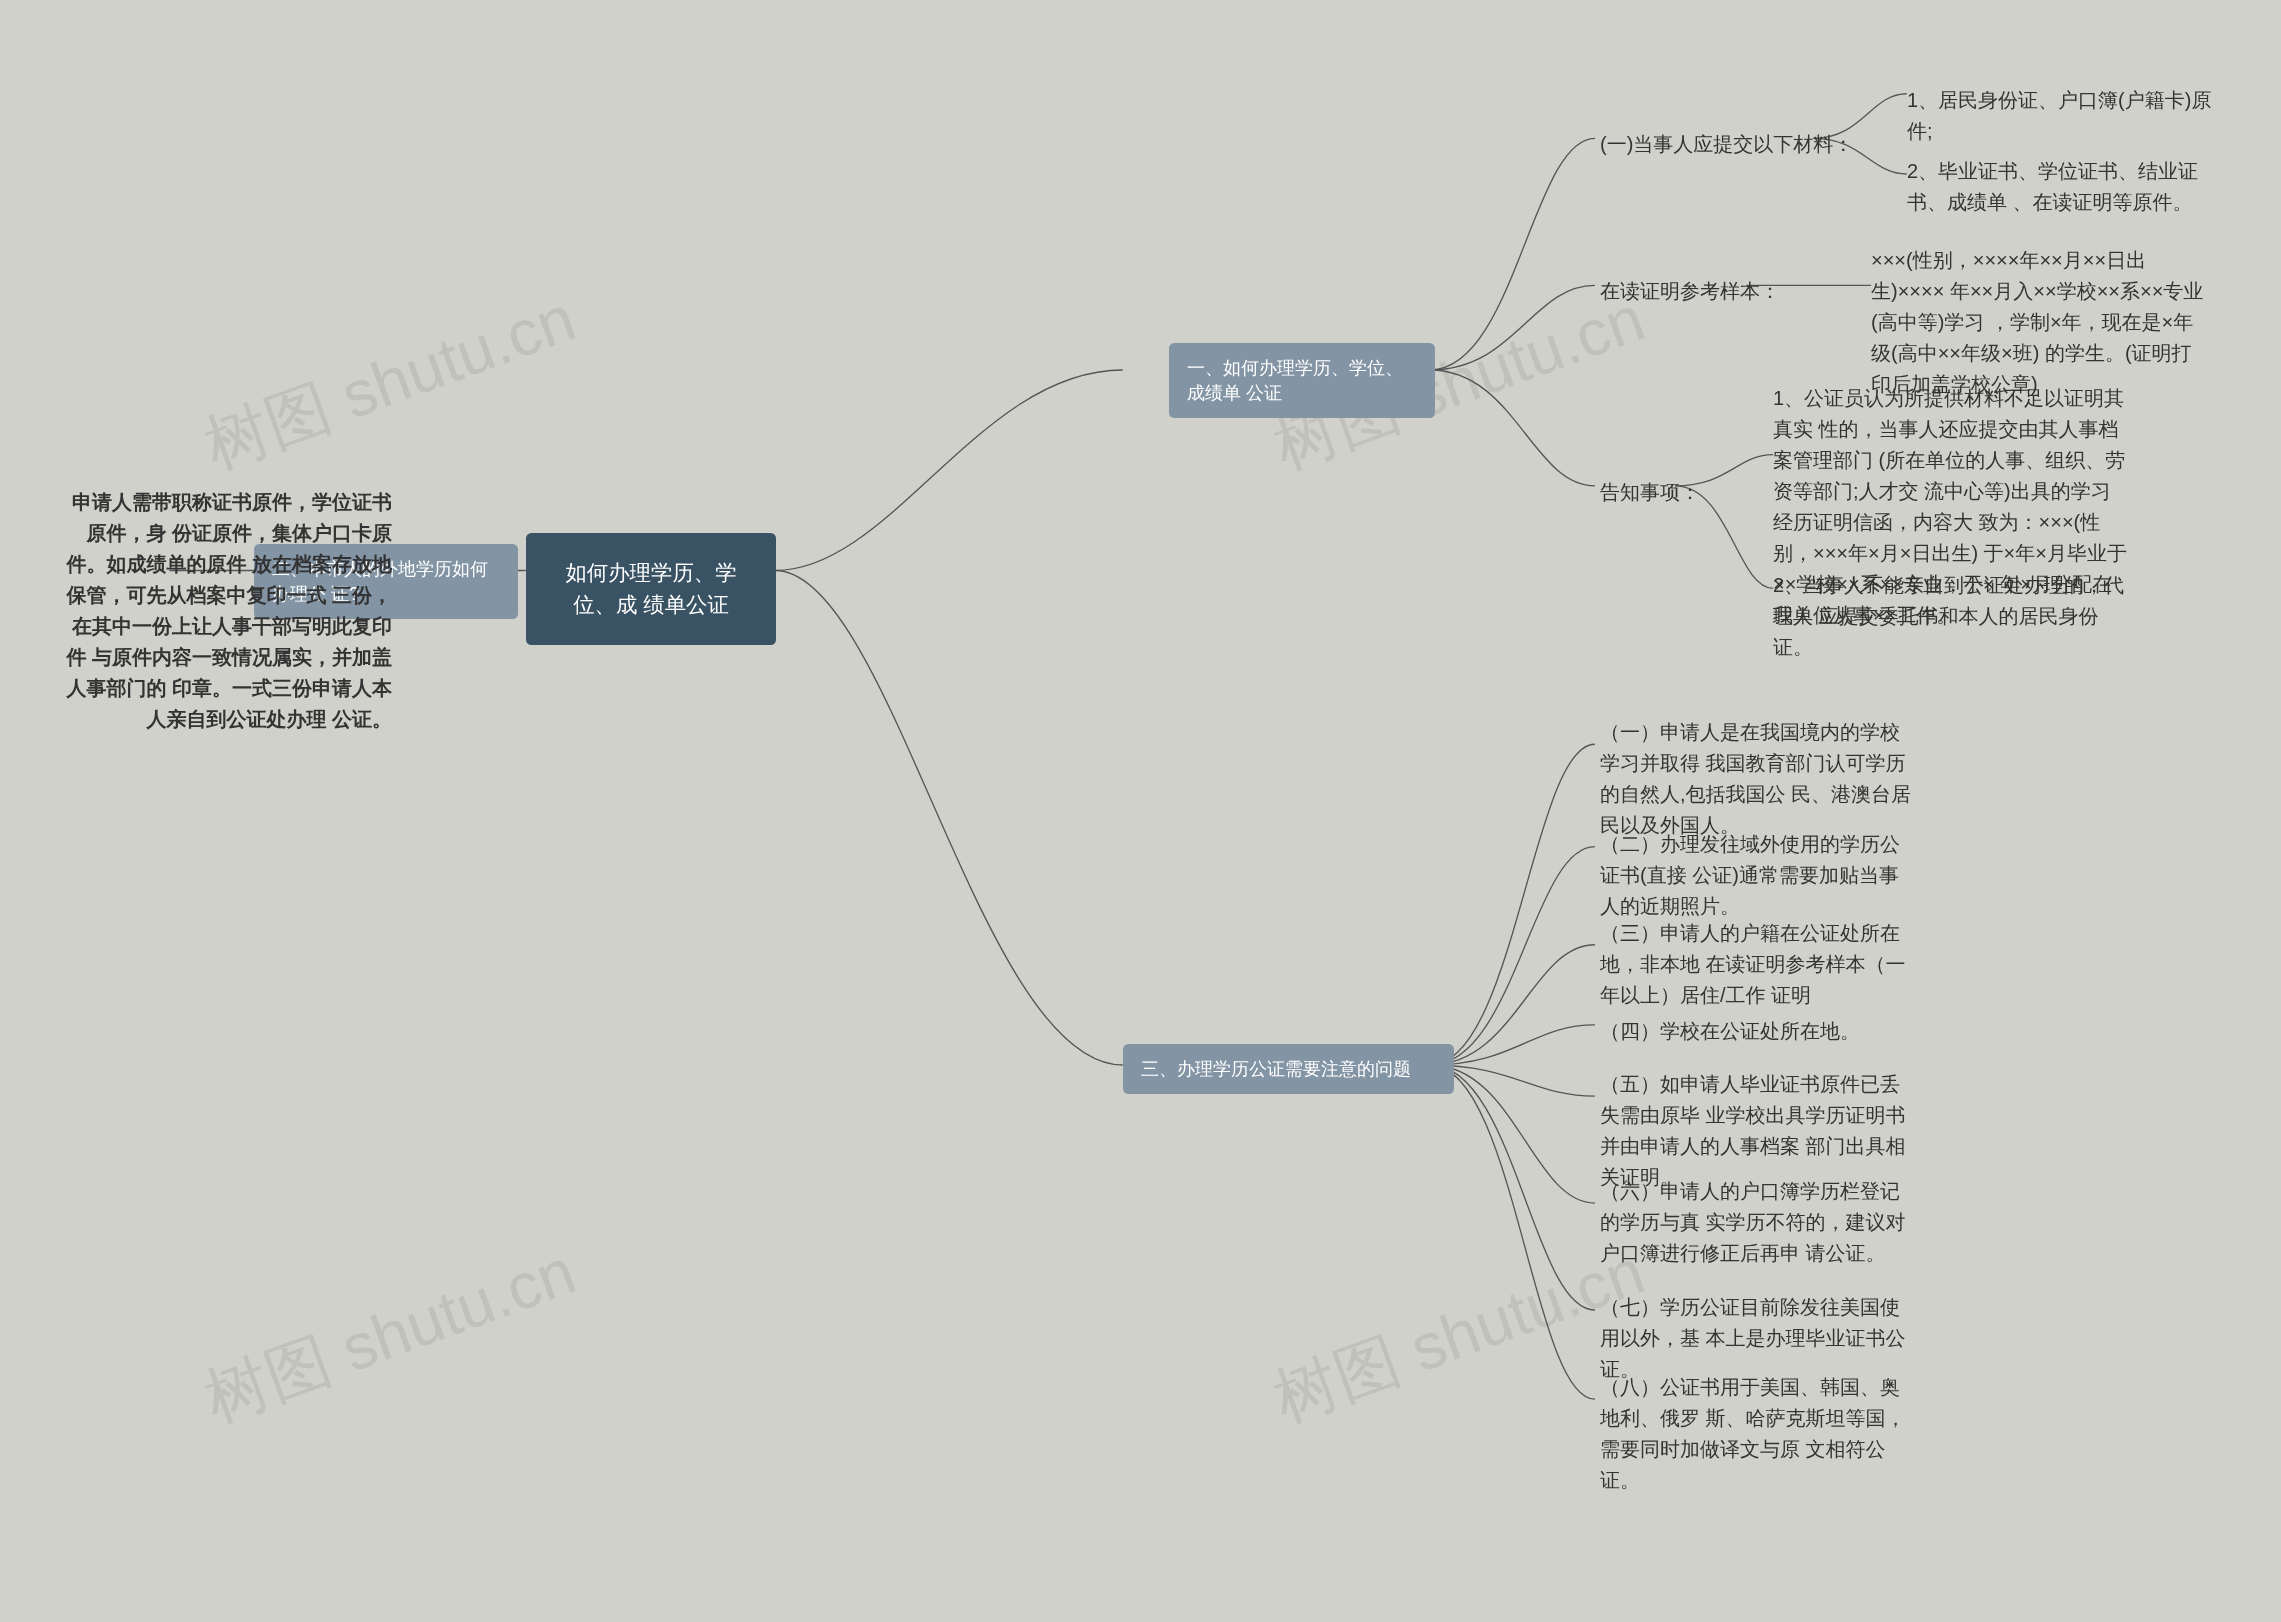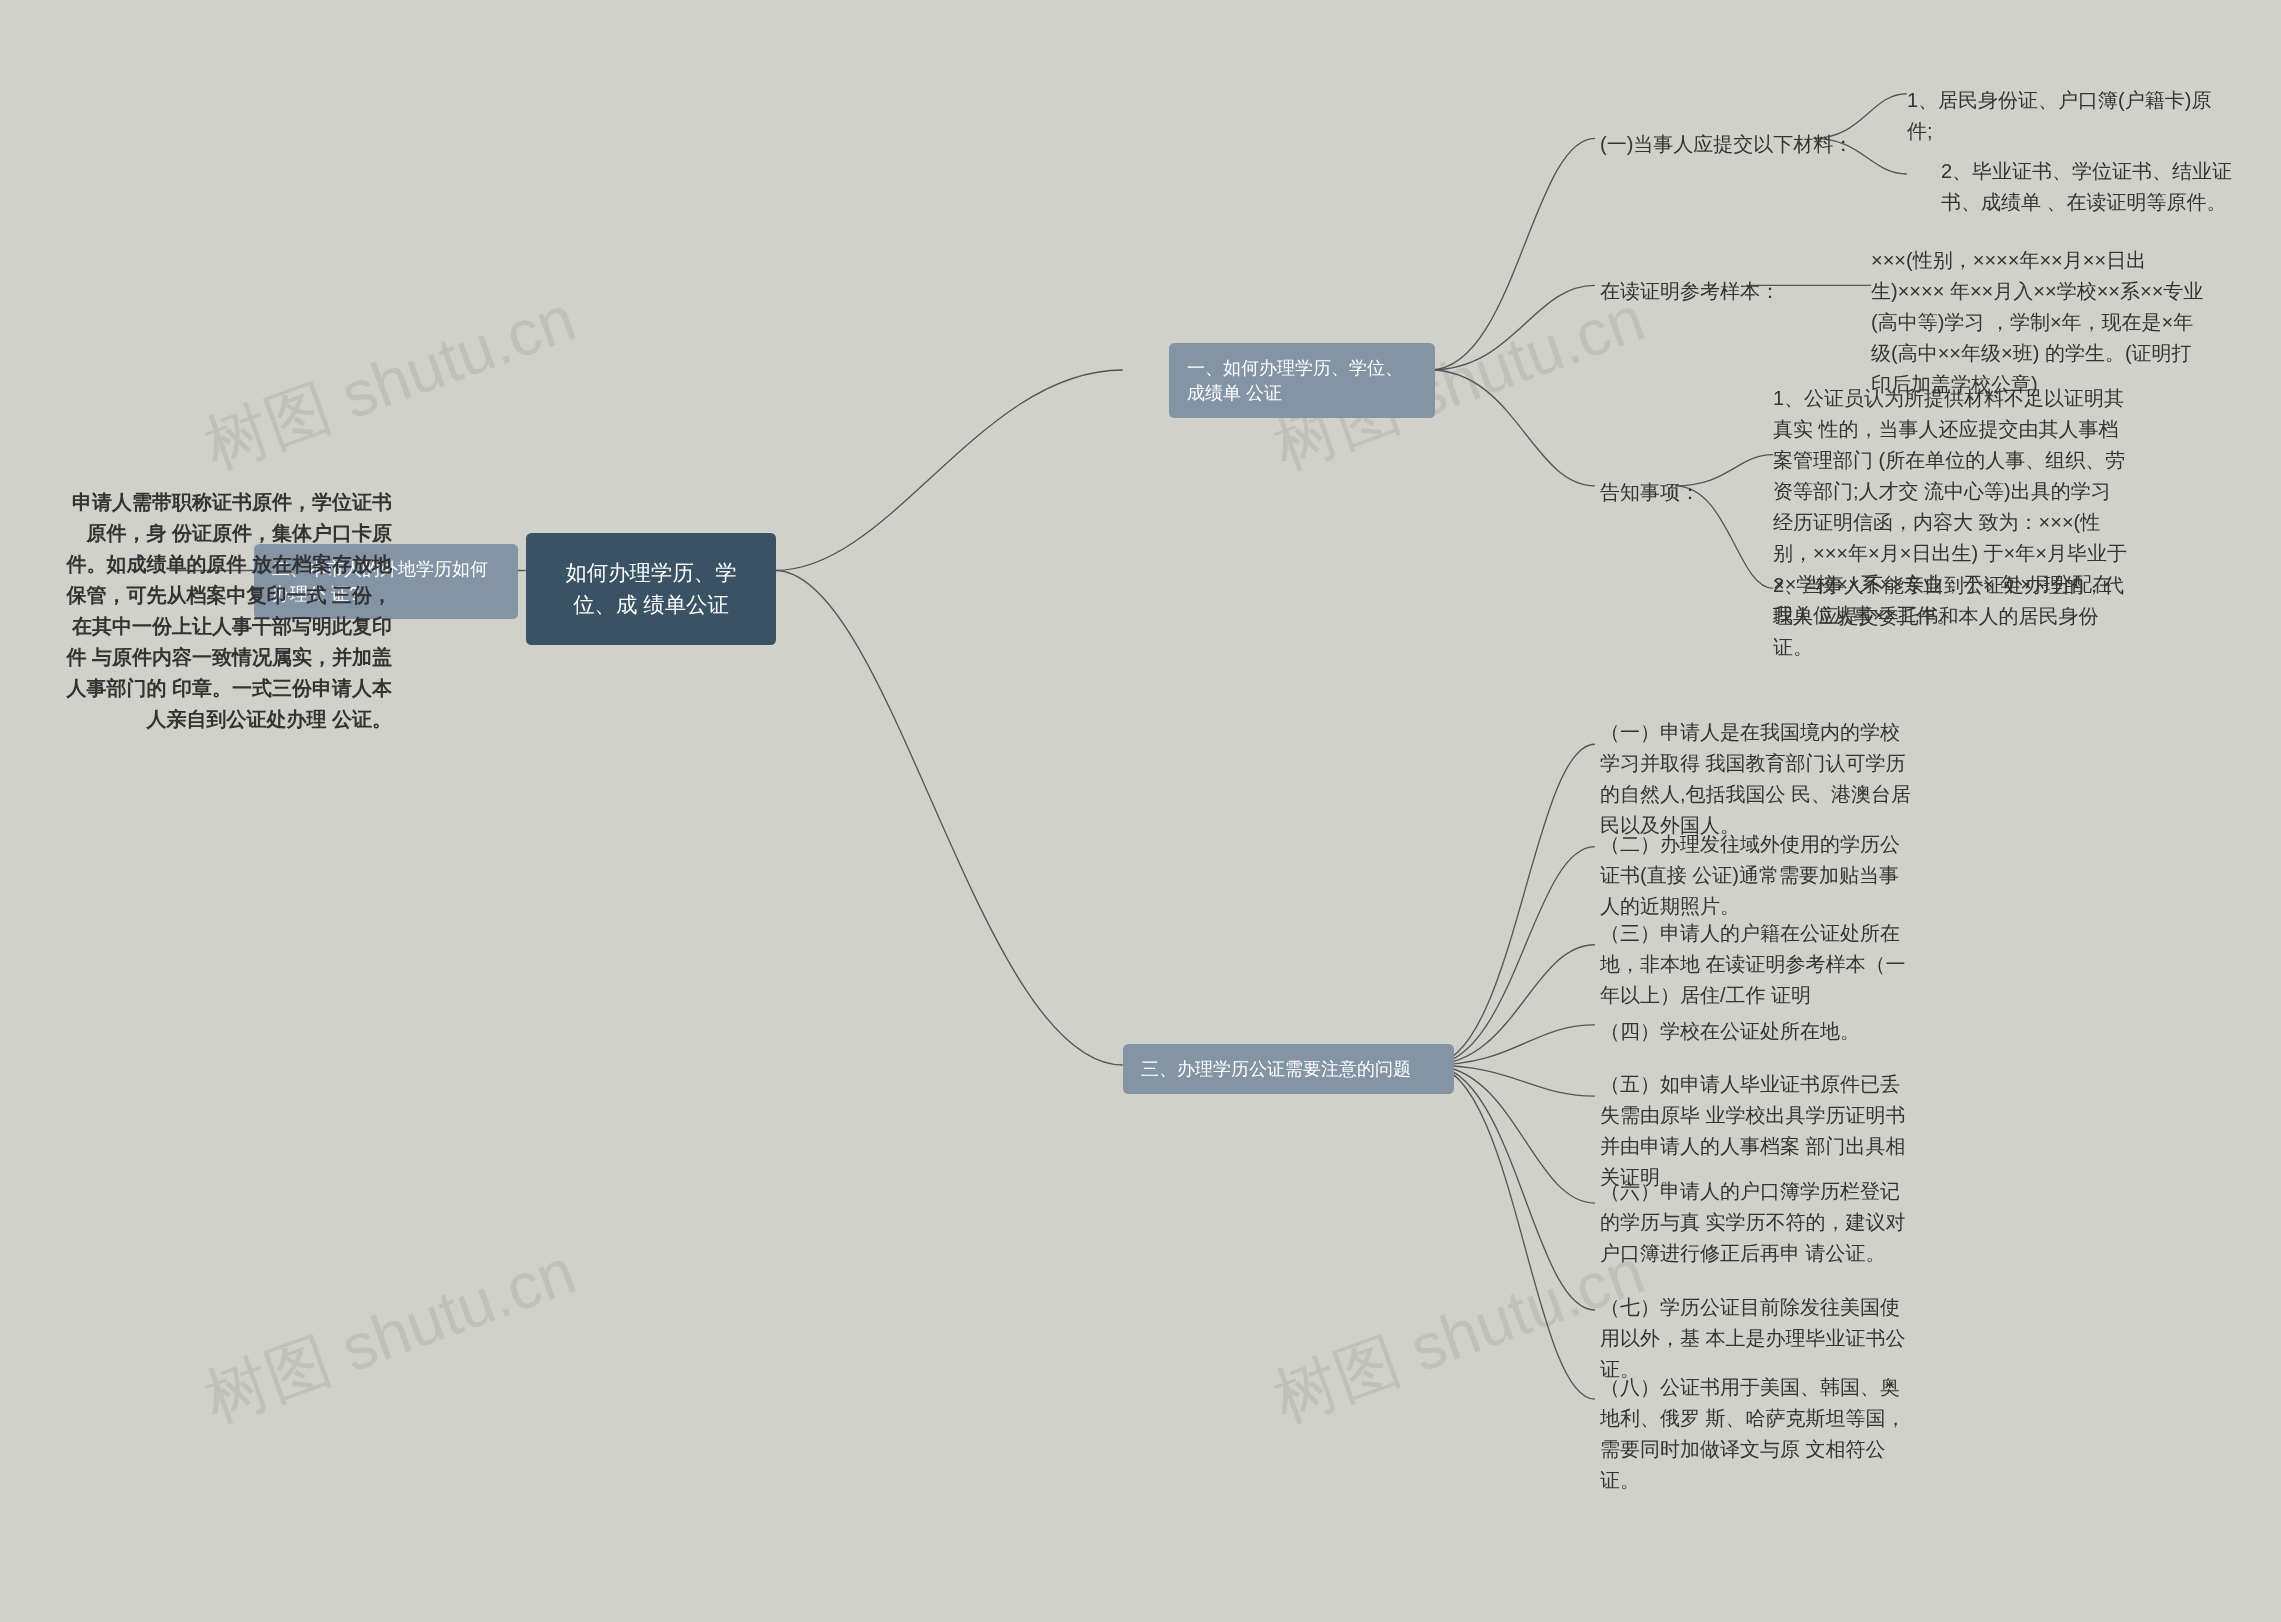--- a/index.html
+++ b/index.html
@@ -106,21 +106,21 @@
 绩单公证</span>
 </div>
 
 <div class="node-branch" style="left:1169px; top:343px; width:266px;">
   <span>一、如何办理学历、学位、成绩单
 公证</span>
 </div>
 
 <div class="node-leaf" style="left:1600px; top:129px;">(一)当事人应提交以下材料：</div>
 <div class="node-leaf" style="left:1907px; top:85px;">1、居民身份证、户口簿(户籍卡)原件;</div>
-<div class="node-leaf" style="left:1907px; top:156px;margin-left:34px;">2、毕业证书、学位证书、结业证书、成绩单
+<div class="node-leaf" style="left:1907px; top:156px;">2、毕业证书、学位证书、结业证书、成绩单
 、在读证明等原件。</div>
 
 <div class="node-leaf" style="left:1600px; top:276px;">在读证明参考样本：</div>
 <div class="node-leaf" style="left:1871px; top:245px; max-width:339px;">×××(性别，××××年××月××日出生)××××
 年××月入××学校××系××专业(高中等)学习
 ，学制×年，现在是×年级(高中××年级×班)
 的学生。(证明打印后加盖学校公章)</div>
 
 <div class="node-leaf" style="left:1600px; top:477px;">告知事项：</div>
 <div class="node-leaf" style="left:1773px; top:383px; max-width:356px;">1、公证员认为所提供材料不足以证明其真实

